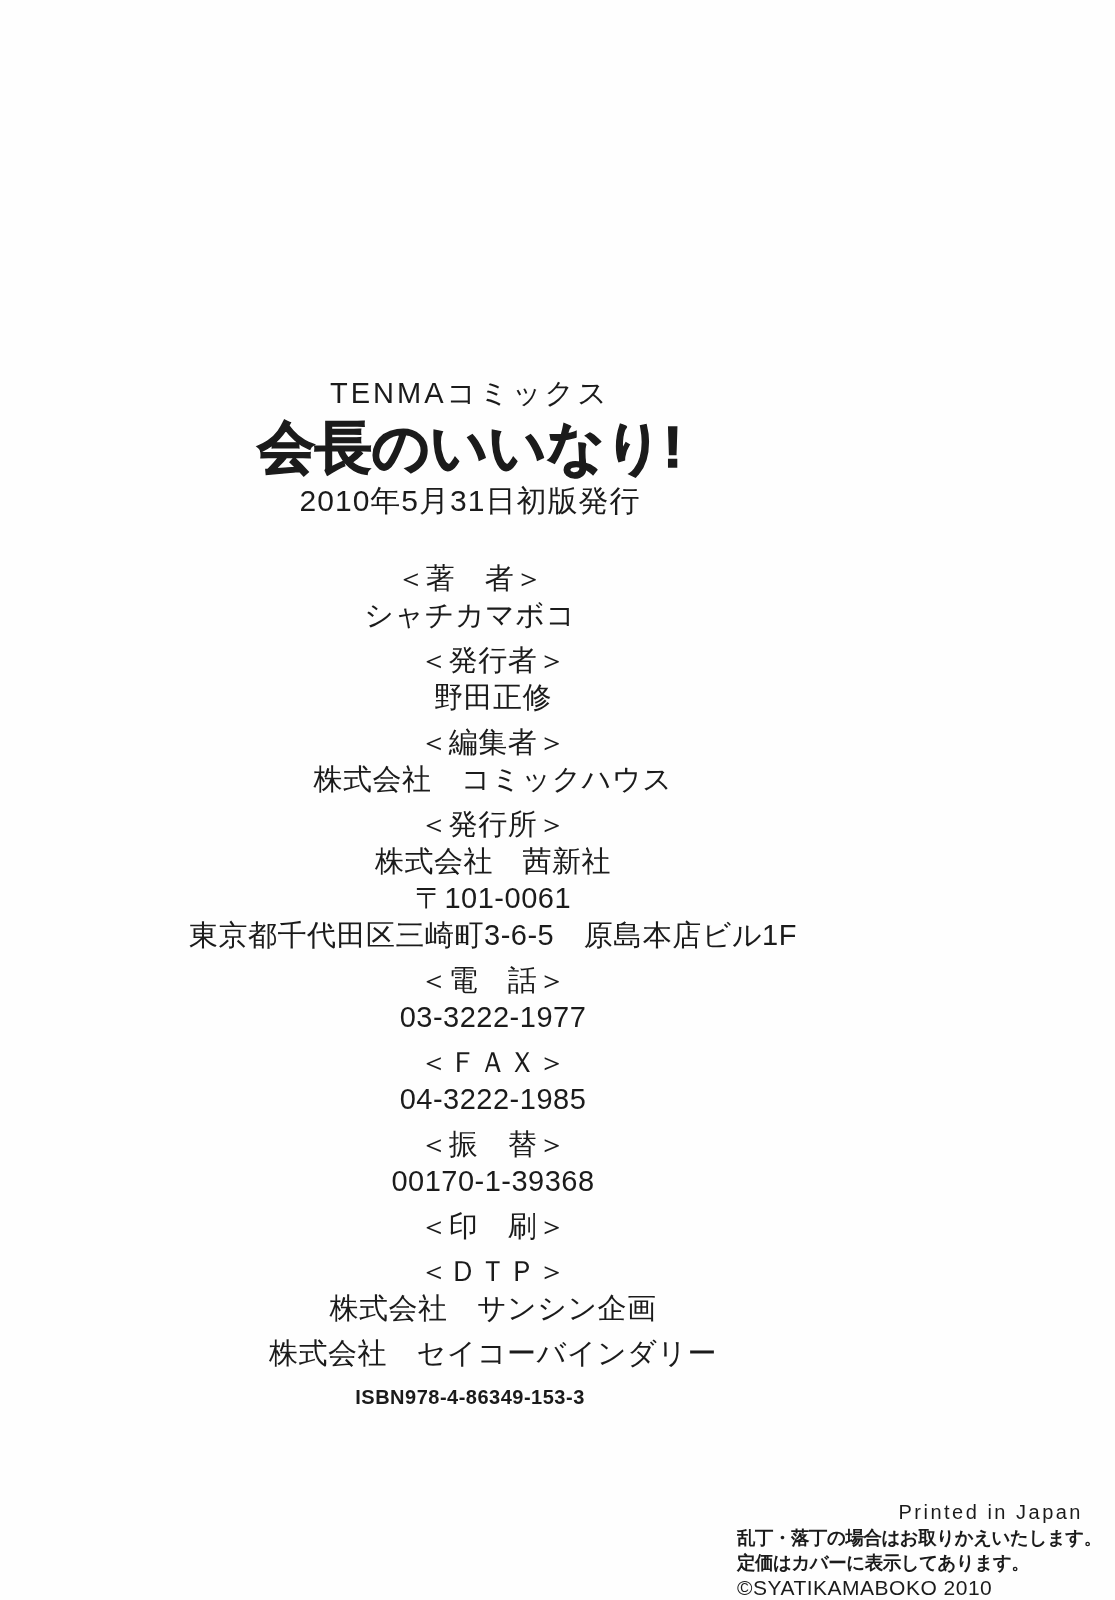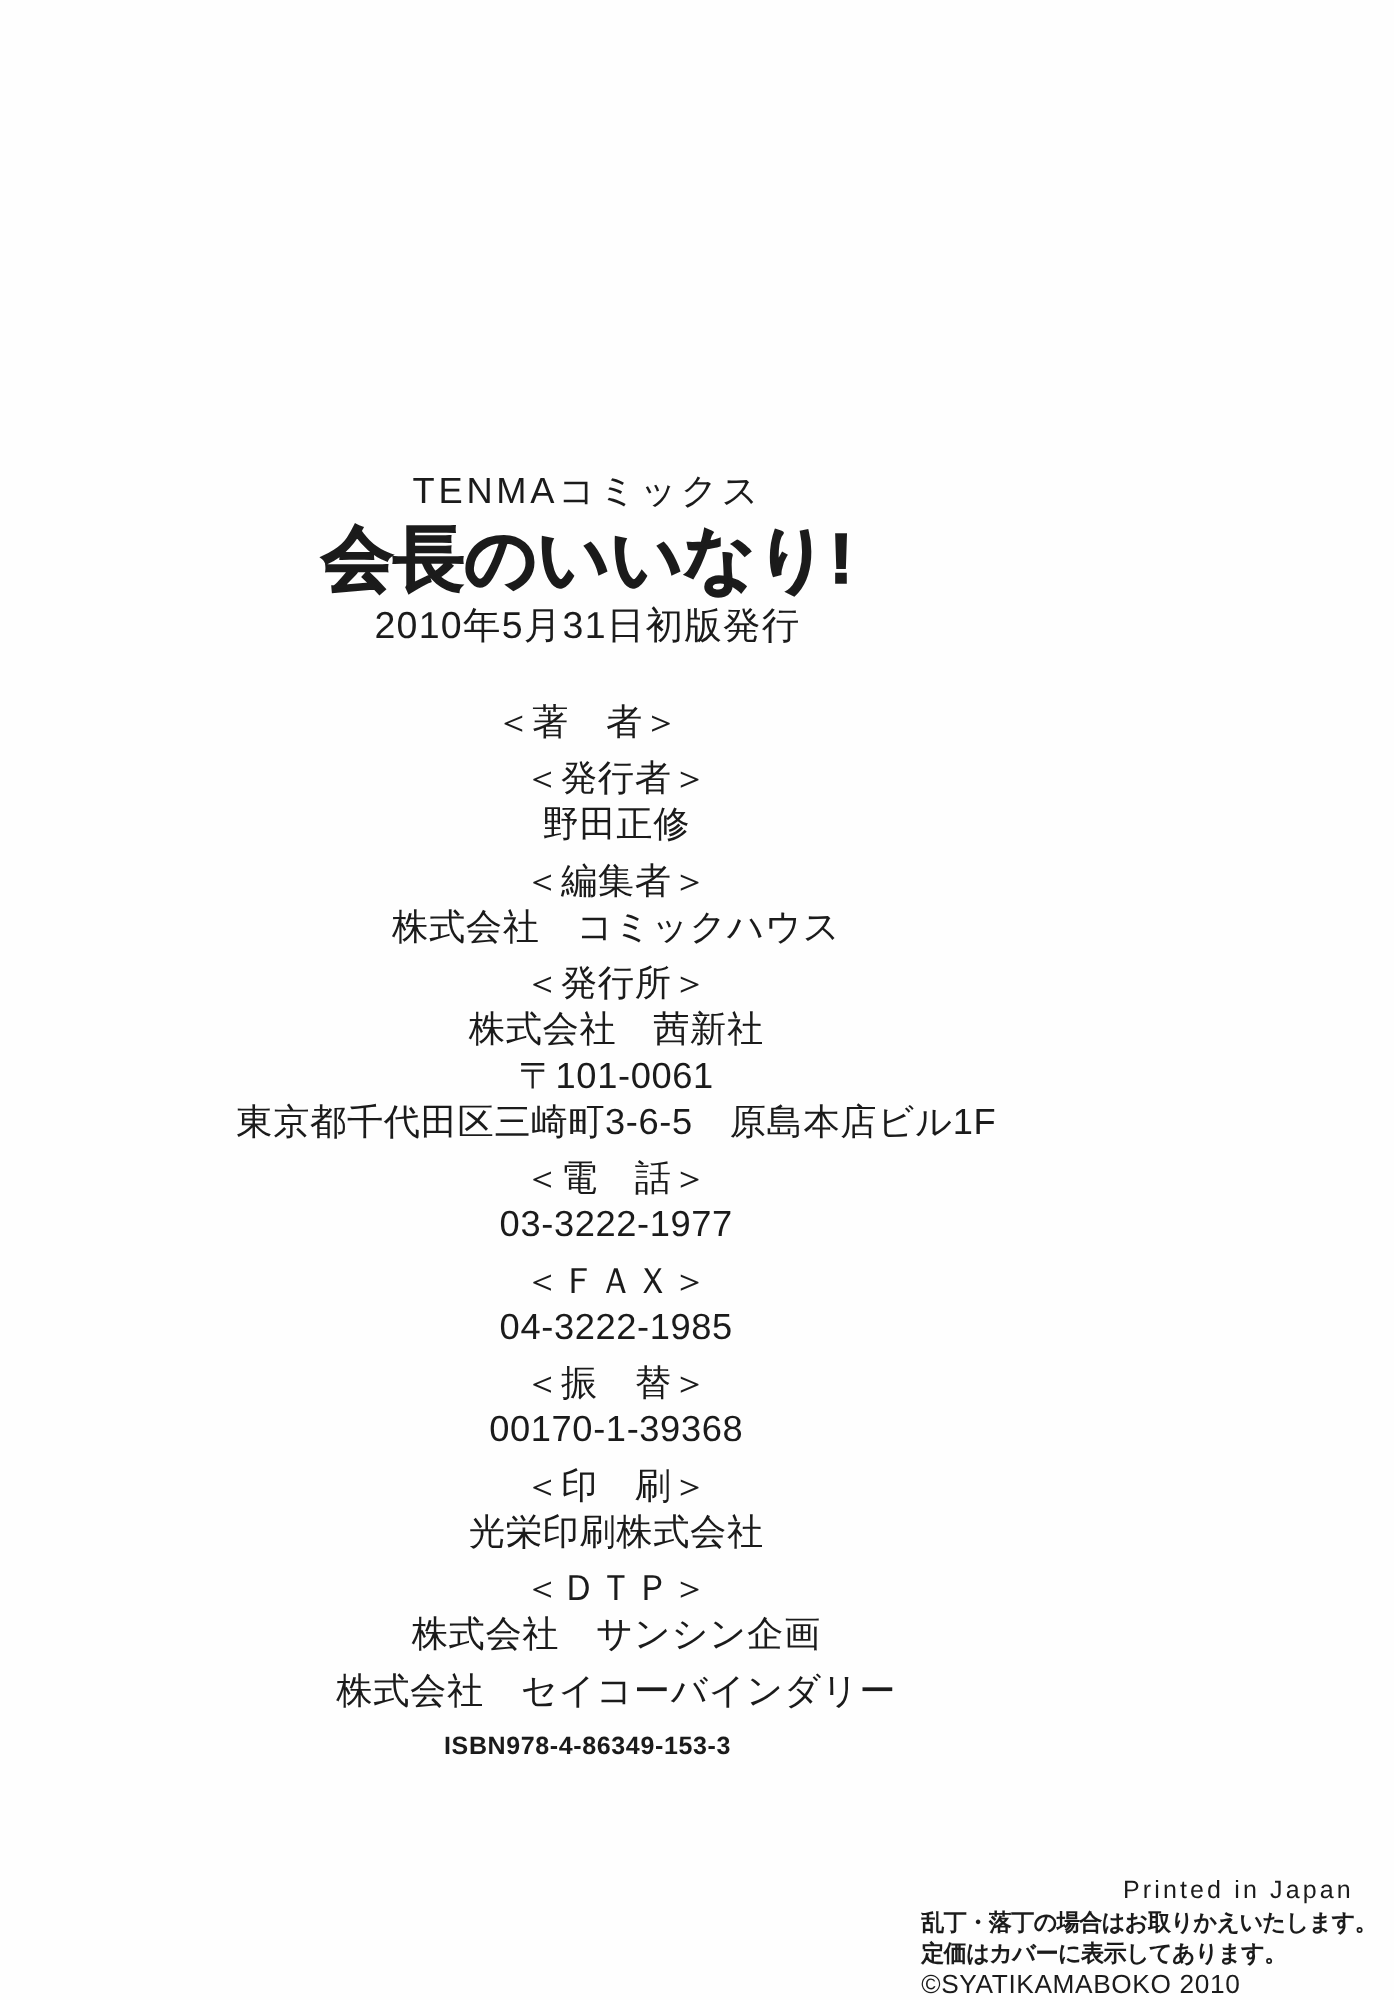--- a/index.html
+++ b/index.html
@@ -101,20 +101,21 @@
 
   <header>
     <div class="series">TENMAコミックス</div>
     <h1 class="title">会長のいいなり!</h1>
     <div class="date">2010年5月31日初版発行</div>
   </header>
 
   <main class="sections">
       <section class="colophon-section">
         <div class="sec-label">＜著　者＞</div>
+        <div class="sec-line">シャチカマボコ</div>
       </section>
       <section class="colophon-section">
         <div class="sec-label">＜発行者＞</div>
         <div class="sec-line">野田正修</div>
       </section>
       <section class="colophon-section">
         <div class="sec-label">＜編集者＞</div>
         <div class="sec-line">株式会社　コミックハウス</div>
       </section>
       <section class="colophon-section">
@@ -130,21 +131,20 @@
       <section class="colophon-section">
         <div class="sec-label">＜ＦＡＸ＞</div>
         <div class="sec-line">04-3222-1985</div>
       </section>
       <section class="colophon-section">
         <div class="sec-label">＜振　替＞</div>
         <div class="sec-line">00170-1-39368</div>
       </section>
       <section class="colophon-section">
         <div class="sec-label">＜印　刷＞</div>
-        <div class="sec-line">光栄印刷株式会社</div>
       </section>
       <section class="colophon-section">
         <div class="sec-label">＜ＤＴＰ＞</div>
         <div class="sec-line">株式会社　サンシン企画</div>
       </section>
       <section class="colophon-section">
         <div class="sec-line">株式会社　セイコーバインダリー</div>
       </section>
     </main>
 

